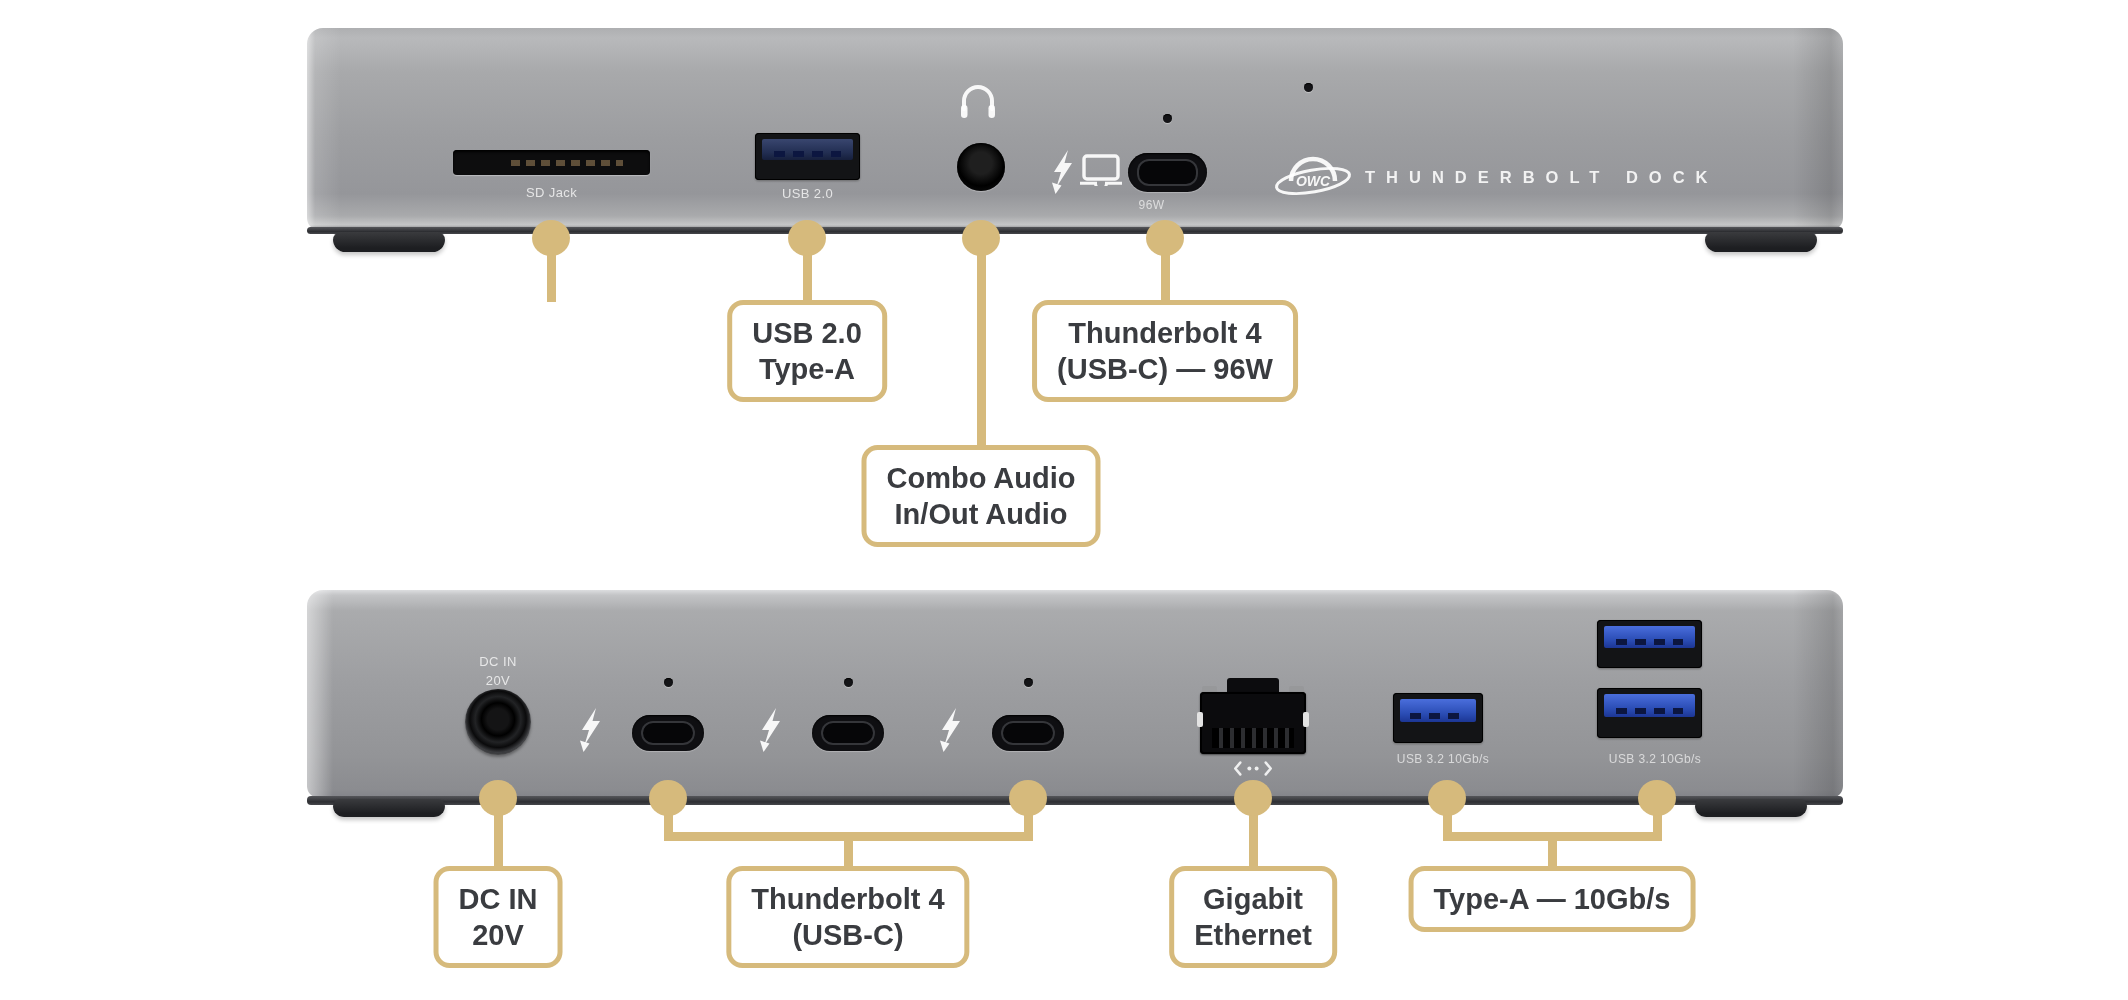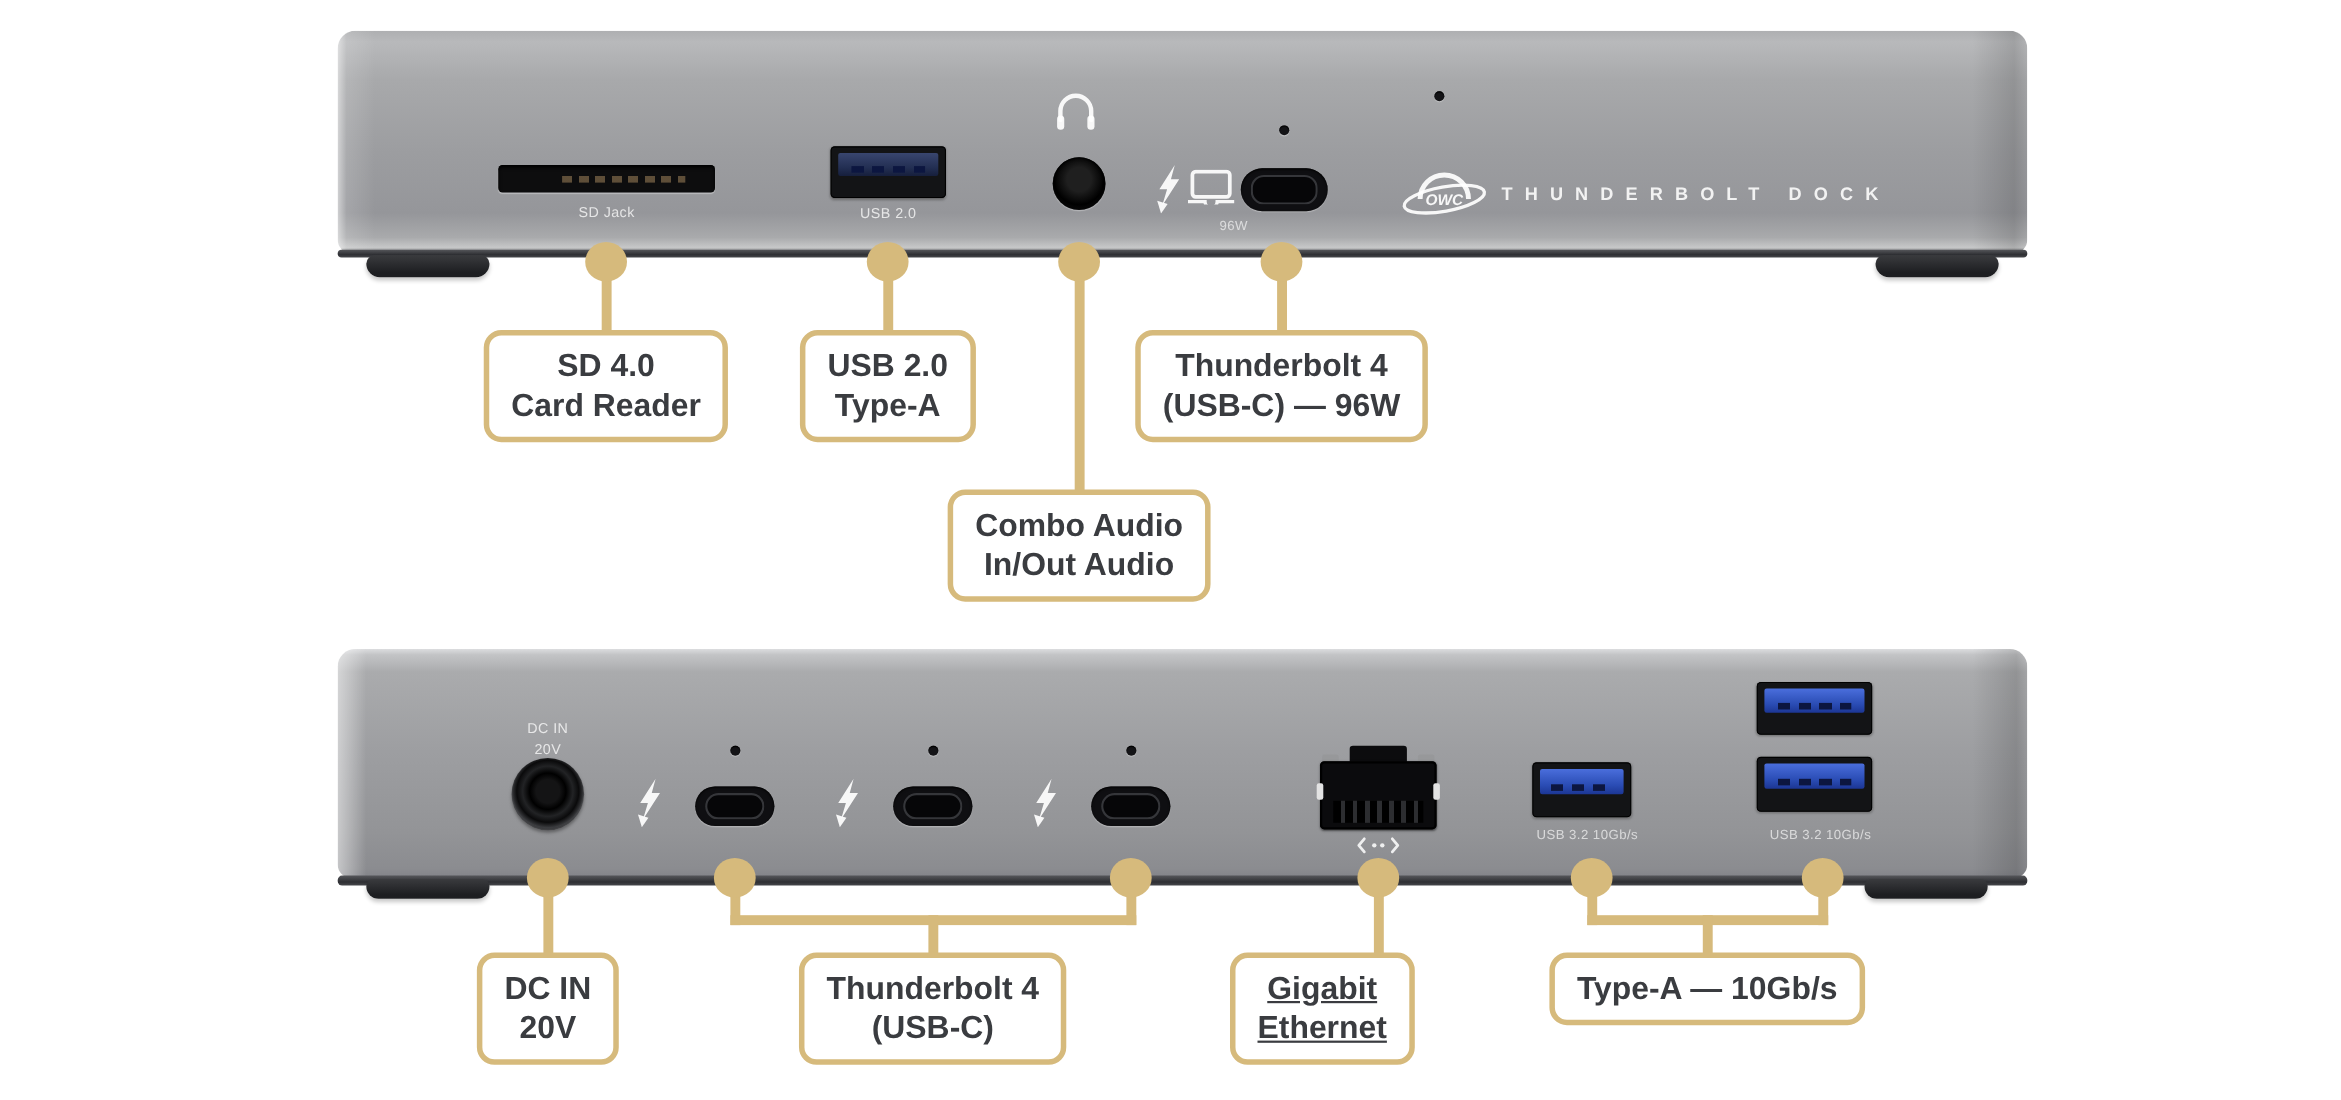--- a/index.html
+++ b/index.html
@@ -120,43 +120,39 @@
     </span>
     <span class="abs" style="left:772px; top:126px;">
       <svg width="44" height="32" viewBox="0 0 44 32">
         <rect x="5" y="2" width="34" height="23" rx="3" fill="none" stroke="rgba(255,255,255,.92)" stroke-width="3.4"></rect>
         <path d="M1 29.3 H16.5 a3.5 3.5 0 0 0 11 0 H43" fill="none" stroke="rgba(255,255,255,.92)" stroke-width="3"></path>
       </svg>
     </span>
     <div class="tb-port" style="left:821px; top:125px; width:79px; height:39px;">
         <div class="pill-inner"></div>
       </div>
-    <div class="marking small" style="left:775px; top:170px; width:79px;">96W</div>
+    <div class="marking small" style="left:805px; top:170px; width:79px;">96W</div>
     <div class="led" style="left:856px; top:86px;"></div>
     <div class="led" style="left:997px; top:55px;"></div>
 
     <span class="abs" style="left:967px; top:112px;">
       <svg width="78" height="58" viewBox="0 0 78 58">
         <path d="M17 41 a22 22 0 0 1 44 0" fill="none" stroke="rgba(255,255,255,.92)" stroke-width="4.5"></path>
         <ellipse cx="39" cy="41" rx="37" ry="11" fill="none" stroke="rgba(255,255,255,.92)" stroke-width="3" transform="rotate(-10 39 41)"></ellipse>
         <text x="39" y="46" font-size="14" font-weight="bold" font-style="italic" text-anchor="middle" fill="rgba(255,255,255,.92)">OWC</text>
       </svg>
     </span>
     <div class="wordmark" style="left:1058px; top:140px;">THUNDERBOLT DOCK</div>
   </div>
   <div class="edge-strip" style="left:307px; top:227px; width:1536px; height:7px;"></div>
   <div class="foot" style="left:333px; top:232px; width:112px; height:20px;"></div>
   <div class="foot" style="left:1705px; top:232px; width:112px; height:20px;"></div>
 
   <div class="cdot" style="left:532px; top:220px;"></div>
   <div class="cline" style="left:547px; top:240px; width:9px; height:62px;"></div>
-  <div class="cbox" style="left:551px; top:300px;">
-    <span>SD 4.0</span>
-    <span>Card Reader</span>
-  </div>
 
   <div class="cdot" style="left:788px; top:220px;"></div>
   <div class="cline" style="left:803px; top:240px; width:9px; height:62px;"></div>
   <div class="cbox" style="left:807px; top:300px;">
     <span>USB 2.0</span>
     <span>Type-A</span>
   </div>
 
   <div class="cdot" style="left:1146px; top:220px;"></div>
   <div class="cline" style="left:1161px; top:240px; width:9px; height:62px;"></div>
@@ -261,21 +257,21 @@
   <div class="cline" style="left:1024px; top:800px; width:9px; height:41px;"></div>
   <div class="cline" style="left:664px; top:832px; width:369px; height:9px;"></div>
   <div class="cline" style="left:844px; top:832px; width:9px; height:36px;"></div>
   <div class="cbox" style="left:848px; top:866px;">
     <span>Thunderbolt 4</span>
     <span>(USB-C)</span>
   </div>
 
   <div class="cdot" style="left:1234px; top:780px;"></div>
   <div class="cline" style="left:1249px; top:800px; width:9px; height:68px;"></div>
-  <div class="cbox" style="left:1202px; top:866px;text-decoration:underline;">
+  <div class="cbox" style="left:1253px; top:866px;">
     <span>Gigabit</span>
     <span>Ethernet</span>
   </div>
 
   <div class="cdot" style="left:1428px; top:780px;"></div>
   <div class="cdot" style="left:1638px; top:780px;"></div>
   <div class="cline" style="left:1443px; top:800px; width:9px; height:41px;"></div>
   <div class="cline" style="left:1653px; top:800px; width:9px; height:41px;"></div>
   <div class="cline" style="left:1443px; top:832px; width:219px; height:9px;"></div>
   <div class="cline" style="left:1548px; top:832px; width:9px; height:36px;"></div>

